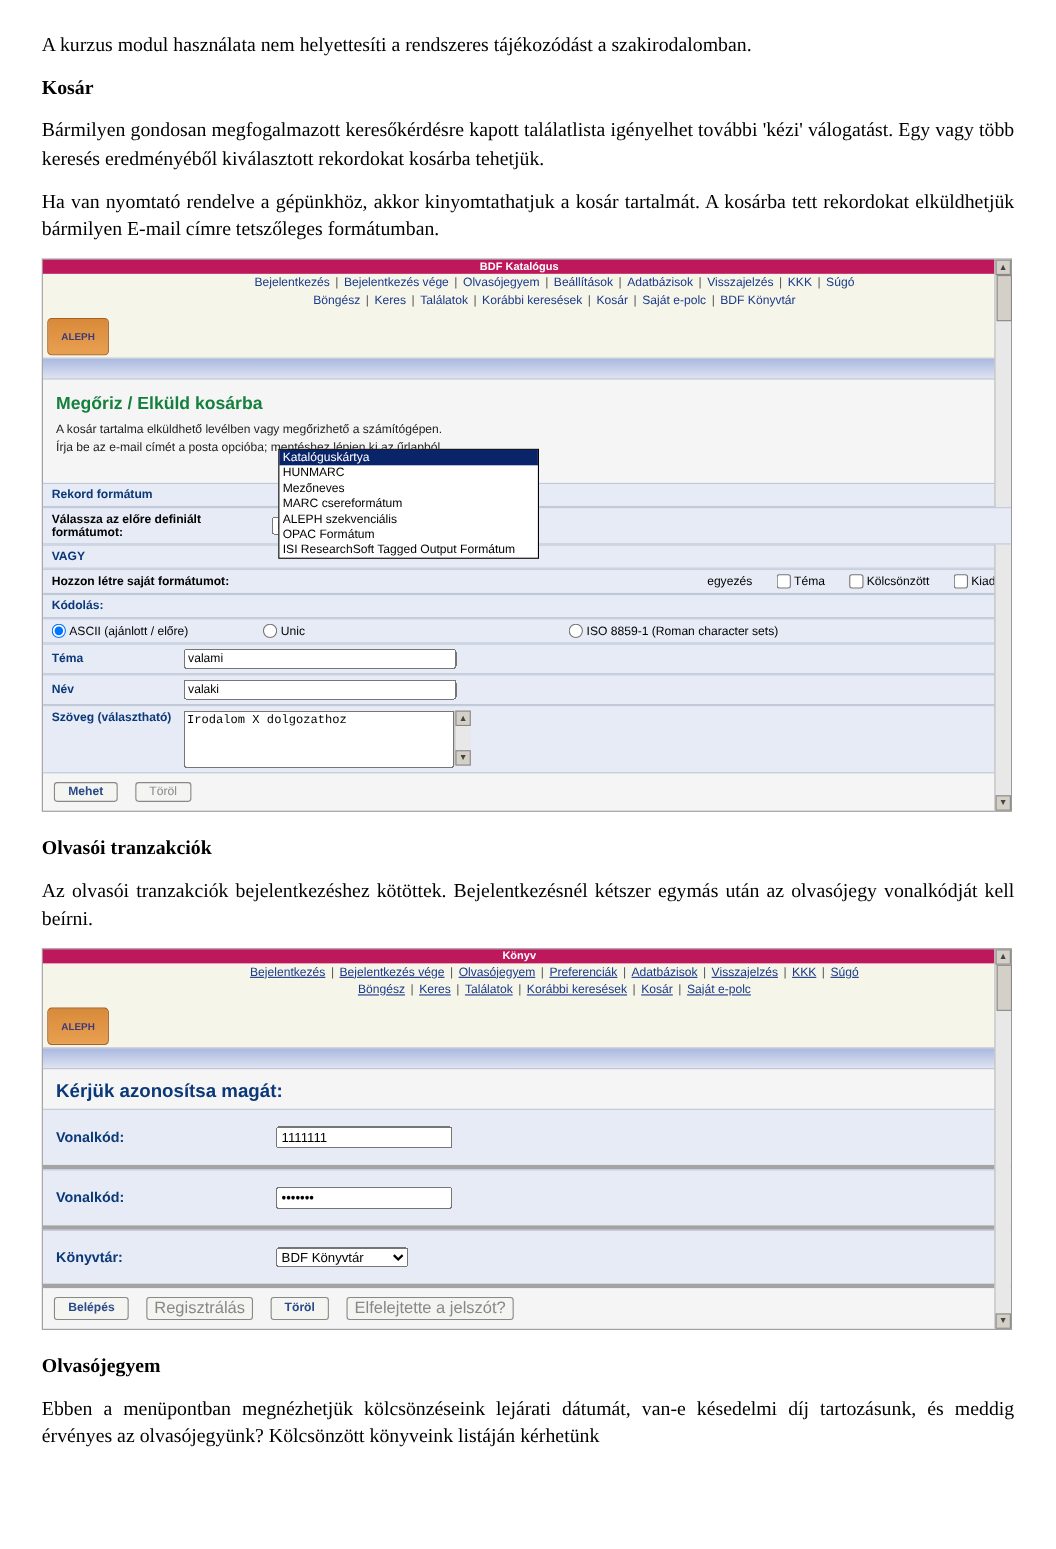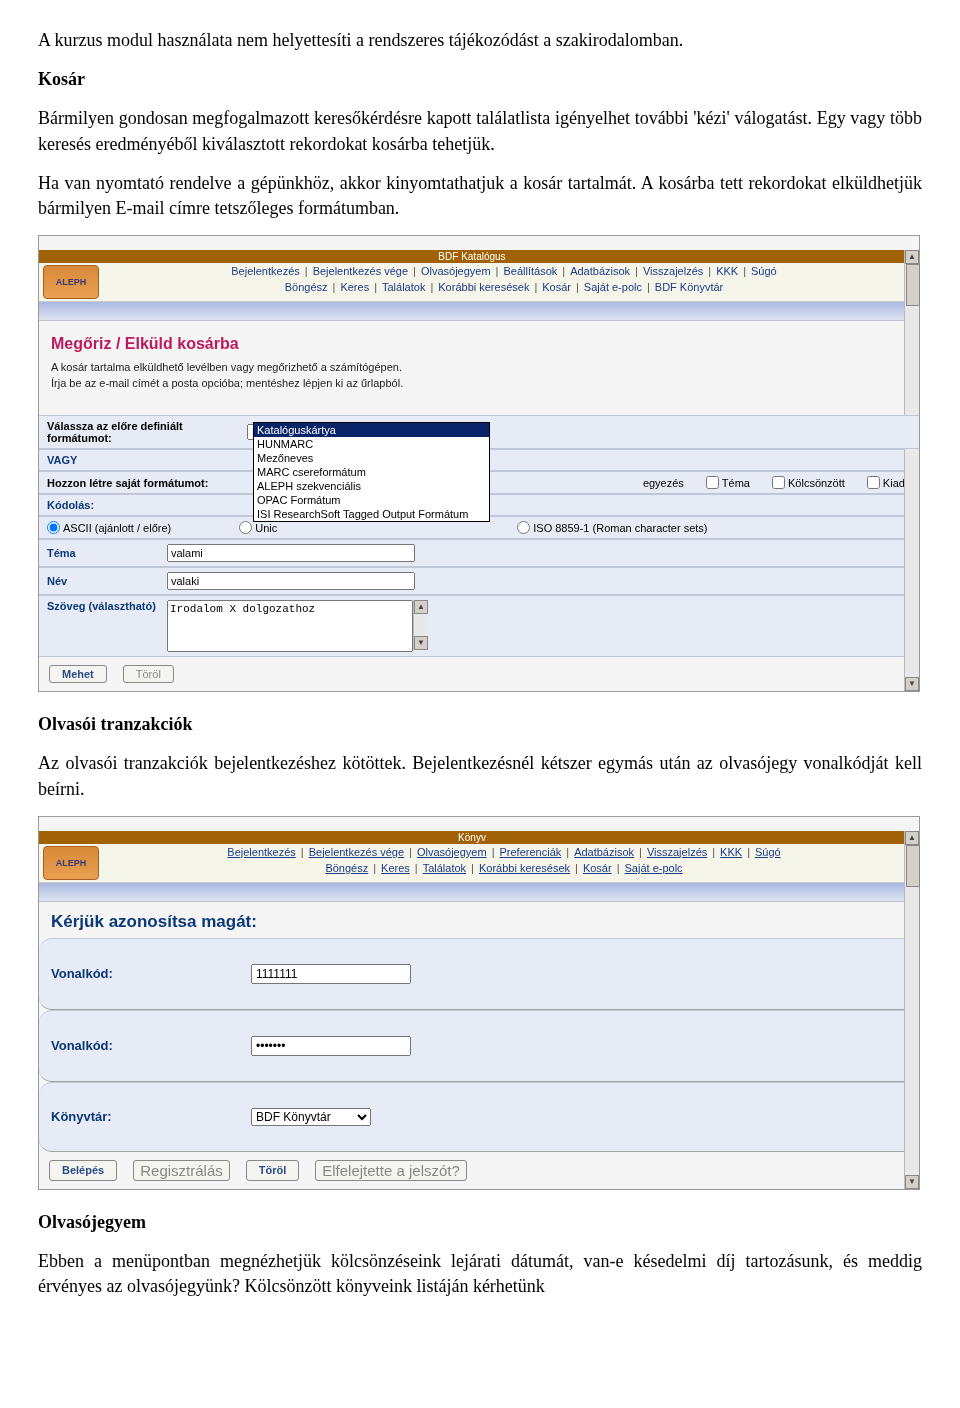--- a/index.html
+++ b/index.html
@@ -42,42 +42,42 @@
   }
   .sb-up { top: 0; }
   .sb-dn { bottom: 0; }
   .sb-thumb {
     position: absolute; top: 14px; height: 40px; left: 1px; width: 12px;
     background: #d4d0c8; border: 1px solid #888;
   }
 
   
   .title-bar {
-    background: #a16207;
+    background: #be185d;
     color: #fff;
-    font-weight: normal;
+    font-weight: bold;
     font-size: 10px;
     text-align: center;
     padding: 1px 0;
     margin-right: 14px;
-    margin-top: 14px;
   }
   .nav-area {
     display: flex;
     align-items: stretch;
     background: #f6f5e9;
     border-bottom: 1px solid #ccc;
     margin-right: 14px;
   }
   .logo-cell {
     width: 60px;
     display: flex;
     align-items: center;
     justify-content: center;
     padding: 2px;
+    margin-top: 38px;
   }
   .aleph-logo {
     width: 54px; height: 32px;
     background: linear-gradient(#d88a3a, #e8a050);
     border: 1px solid #a86020;
     border-radius: 4px;
     color: #3a3a7a;
     font-weight: bold;
     font-size: 9px;
     display: flex;
@@ -97,21 +97,21 @@
 
   .gradient-bar {
     height: 18px;
     background: linear-gradient(#a9b8e0, #dfe4f2);
     margin-right: 14px;
     border-bottom: 1px solid #c0c0d0;
   }
 
   .content { padding: 8px 12px; margin-right: 14px; }
   .h2 {
-    color: #be185d;
+    color: #15803d;
     font-size: 16px;
     font-weight: bold;
     margin: 6px 0 8px 0;
   }
   .sub { font-size: 11px; color: #222; margin: 4px 0; font-weight: bold; }
   .light { font-weight: normal; }
 
   .section-row {
     background: #e6ebf5;
     border-top: 1px solid #c0c8d8;
@@ -191,25 +191,24 @@
   
   .auth-h {
     color: #0b3878;
     font-size: 17px;
     font-weight: bold;
     padding: 10px 12px 6px 12px;
   }
   .auth-row {
     background: #e6ebf5;
     border-top: 1px solid #c0c8d8;
-    border-bottom: 1px solid #a3a3a3;
-    padding: 25px 12px;
+    border-bottom: 4px solid #a3a3a3;
+    padding: 15px 12px;
     display: flex;
     align-items: center;
-    border-radius: 13px;
   }
   .auth-label {
     font-weight: bold;
     color: #0b3878;
     width: 200px;
     font-size: 13px;
   }
   .auth-input {
     width: 150px; font-size: 12px; padding: 1px 3px;
   }
@@ -279,20 +278,23 @@
     </div>
 
     <div class="gradient-bar"></div>
 
     <div class="content">
       <div class="h2">Megőriz / Elküld kosárba</div>
       <div class="sub light">A kosár tartalma elküldhető levélben vagy megőrizhető a számítógépen.</div>
       <div class="sub light" style="margin-bottom:18px">Írja be az e-mail címét a posta opcióba; mentéshez lépjen ki az űrlapból.</div>
     </div>
 
+    <div class="section-row">
+      <div class="section-label">Rekord formátum</div>
+    </div>
 
     <div class="section-row" style="position:relative">
       <div style="font-weight:bold;width:200px">Válassza az előre definiált formátumot:</div>
       <select class="select-box">
         <option>Katalóguskártya</option>
       </select>
     </div>
 
     <div class="dropdown-open" style="top:172px;left:214px">
       <div class="dd-item dd-sel">Katalóguskártya</div>

